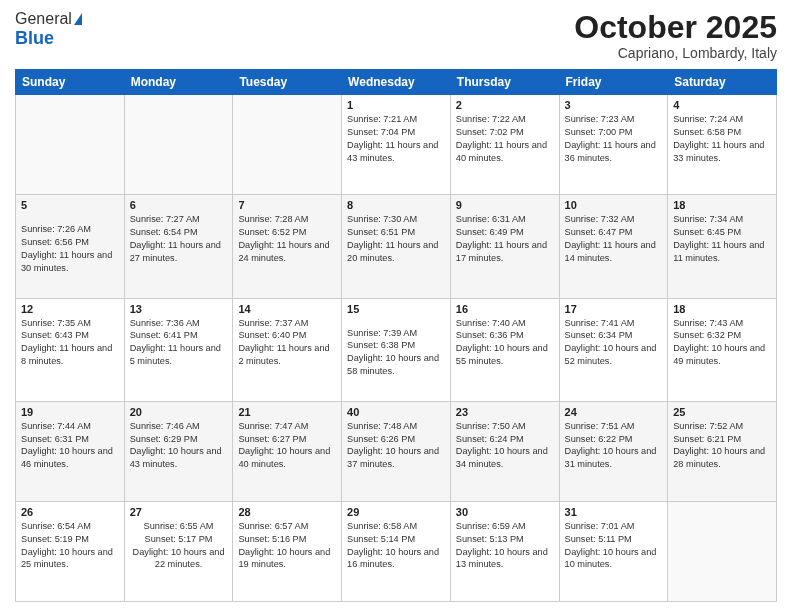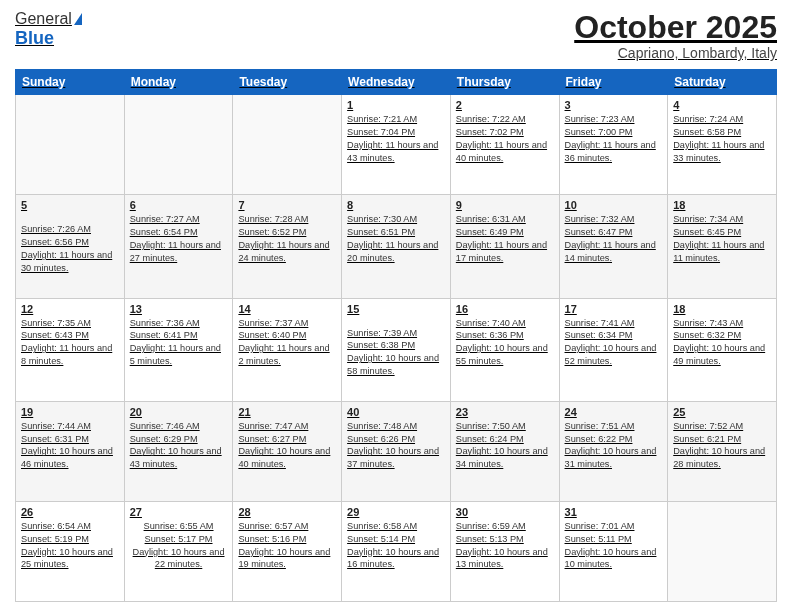--- a/index.html
+++ b/index.html
@@ -9,21 +9,20 @@
       width: 792px;
       height: 612px;
       overflow: hidden;
     }
     .page {
       width: 792px;
       height: 612px;
       padding: 10px 15px;
       display: flex;
       flex-direction: column;
-      text-decoration: underline;
     }
     .header {
       display: flex;
       justify-content: space-between;
       align-items: flex-start;
       margin-bottom: 8px;
     }
     .logo {
       display: flex;
       flex-direction: column;

